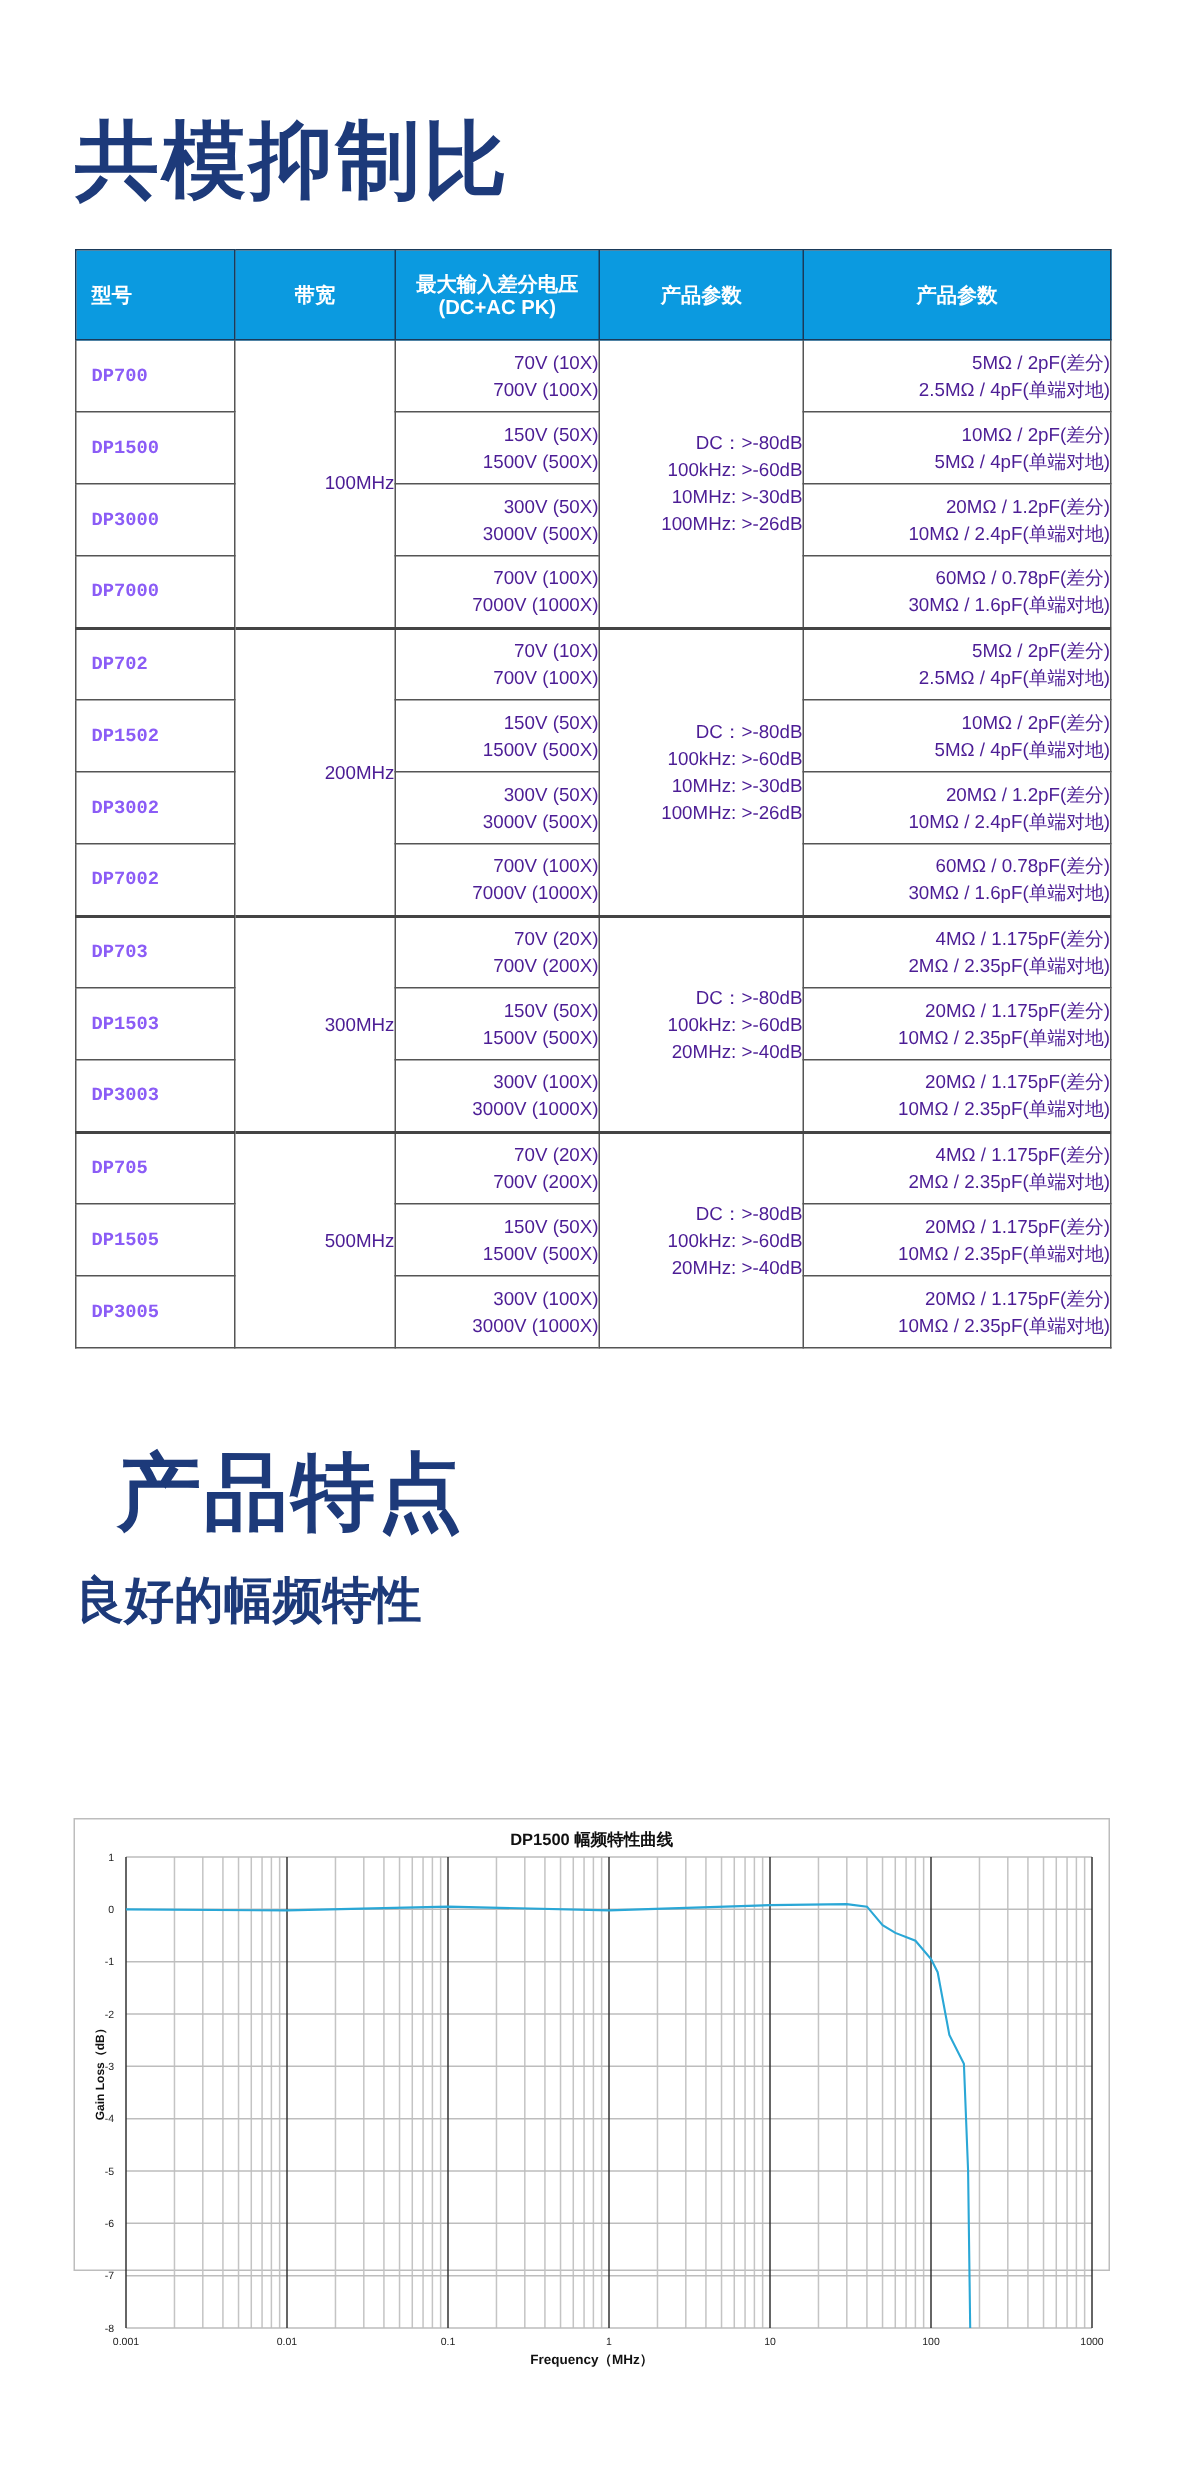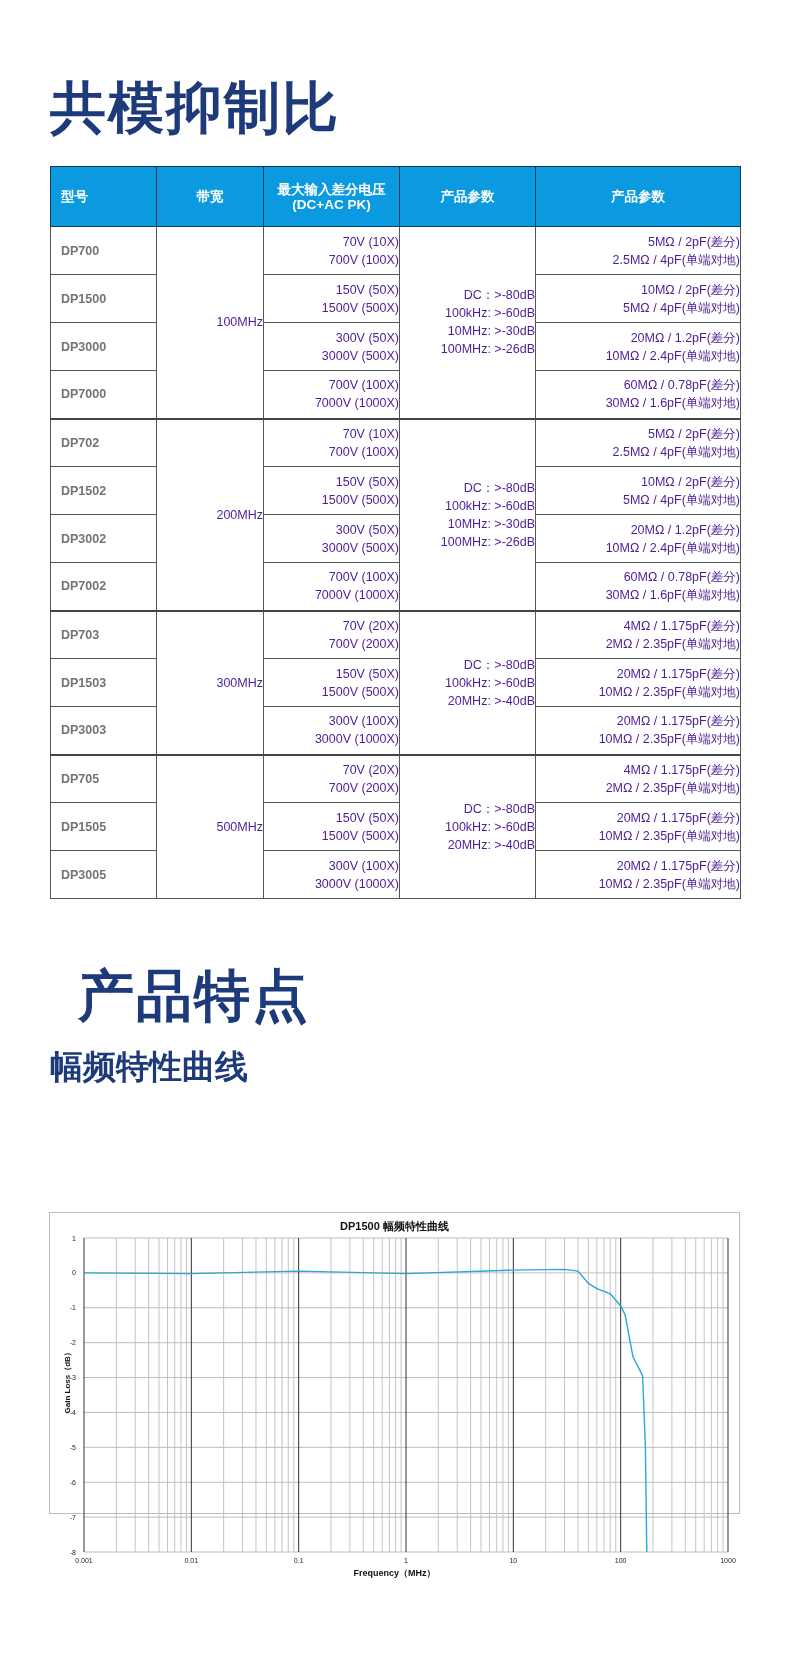--- a/index.html
+++ b/index.html
@@ -34,21 +34,21 @@
   table.spec th {
     background: #0b9ae0; color: #ffffff; font-weight: bold;
     height: 60px; border: 1px solid #1a3a5a; font-size: 13.5px; line-height: 15px;
     text-align: center;
   }
   table.spec th.left { text-align: left; padding-left: 10px; }
   table.spec td {
     border: 1px solid #555; height: 48px; text-align: right; vertical-align: middle;
     line-height: 18px; color: #4c1d95;
   }
-  table.spec td.model { text-align: left; padding-left: 10px; font-weight: bold; color: #737373; }
+  table.spec td.model { text-align: left; padding-left: 10px; font-weight: bold; color: #8b5cf6; font-family: Liberation Mono, monospace; }
   table.spec tr.group-start td { border-top: 2px solid #444; }
   table.spec td.cmrr { line-height: 18px; }
   table.spec .line { display: block; }
 
   
   .chart-frame {
     position: absolute; left: 49px; top: 1212px; width: 691px; height: 302px;
     border: 1px solid #bdbdbd; background: #fff;
   }
   .chart-title {
@@ -269,21 +269,21 @@
         </td>
         <td>
           <span class="line">20MΩ / 1.175pF(差分)</span>
           <span class="line">10MΩ / 2.35pF(单端对地)</span>
         </td>
       </tr>
     </tbody>
 </table>
 
 <div class="section-title" id="title-features">产品特点</div>
-<div class="sub-title">幅频特性曲线</div>
+<div class="sub-title">良好的幅频特性</div>
 <div class="desc">
 </div>
 
 <div class="chart-frame">
   <svg class="chart-svg" id="chart-svg" width="691" height="370">
       <line x1="66.31055286793399" y1="25" x2="66.31055286793399" y2="339" stroke="#c4c4c4" stroke-width="1"></line>
       <line x1="85.2110146732438" y1="25" x2="85.2110146732438" y2="339" stroke="#c4c4c4" stroke-width="1"></line>
       <line x1="98.62110573586799" y1="25" x2="98.62110573586799" y2="339" stroke="#c4c4c4" stroke-width="1"></line>
       <line x1="109.02278046539934" y1="25" x2="109.02278046539934" y2="339" stroke="#c4c4c4" stroke-width="1"></line>
       <line x1="117.52156754117777" y1="25" x2="117.52156754117777" y2="339" stroke="#c4c4c4" stroke-width="1"></line>

